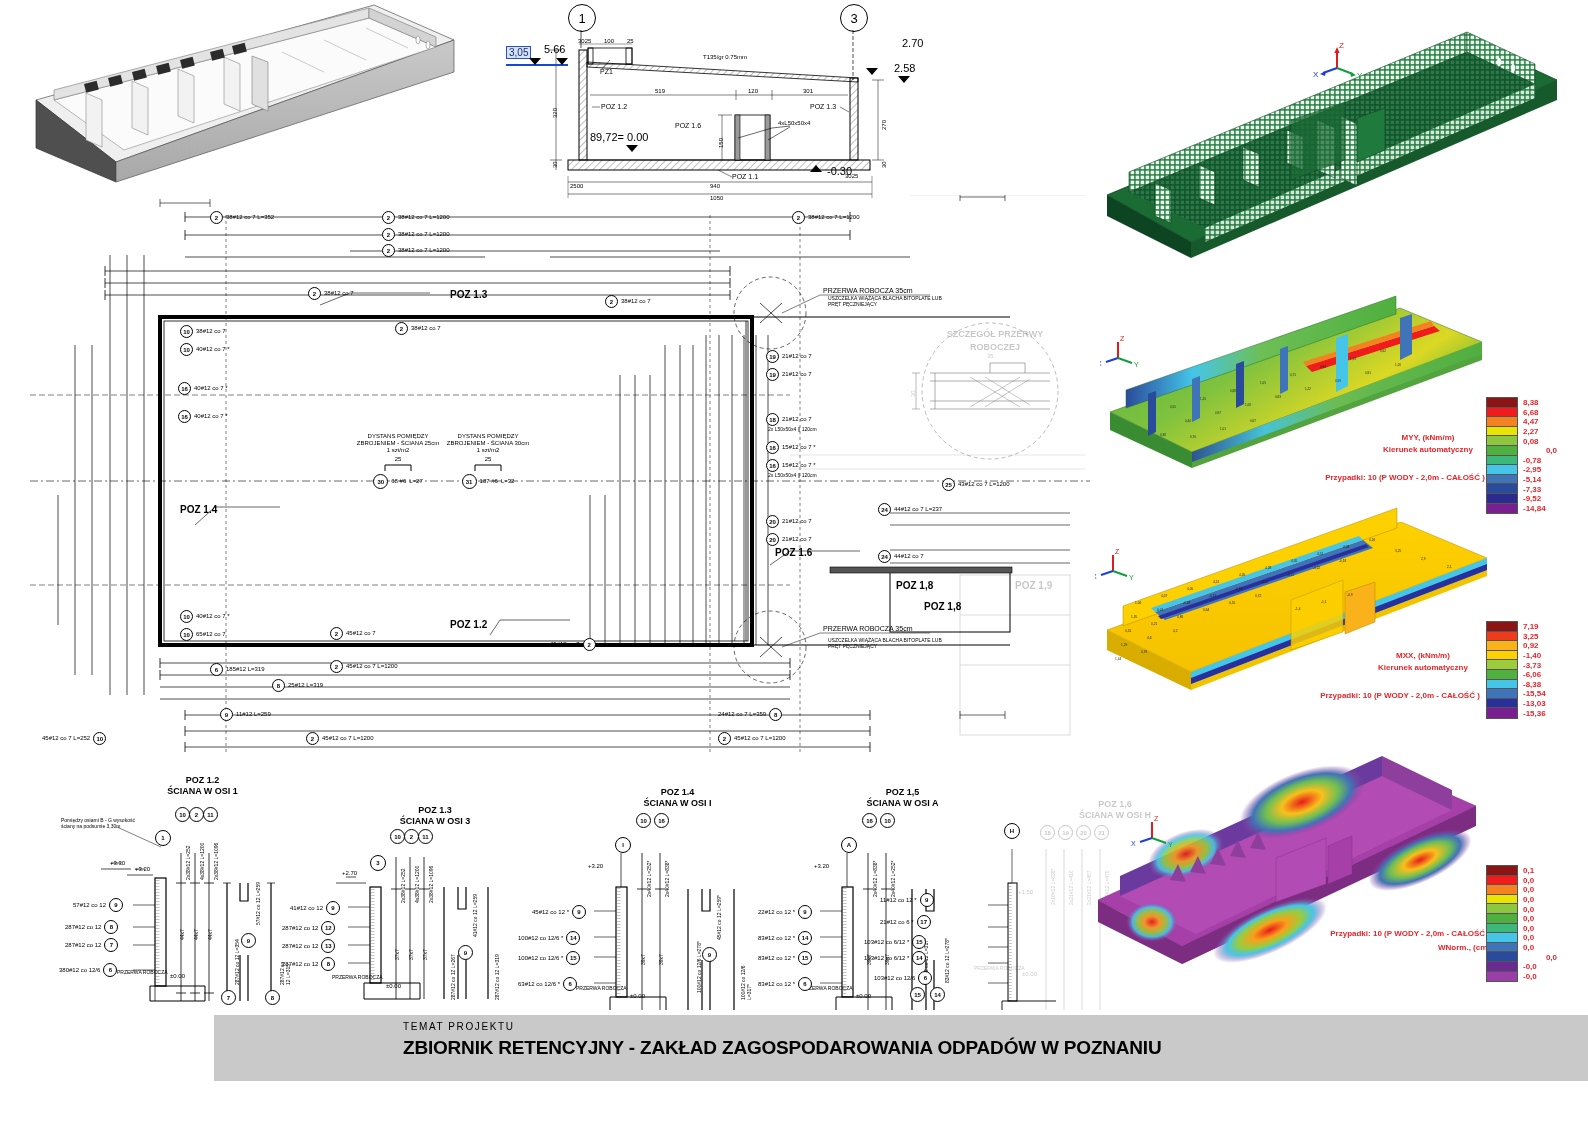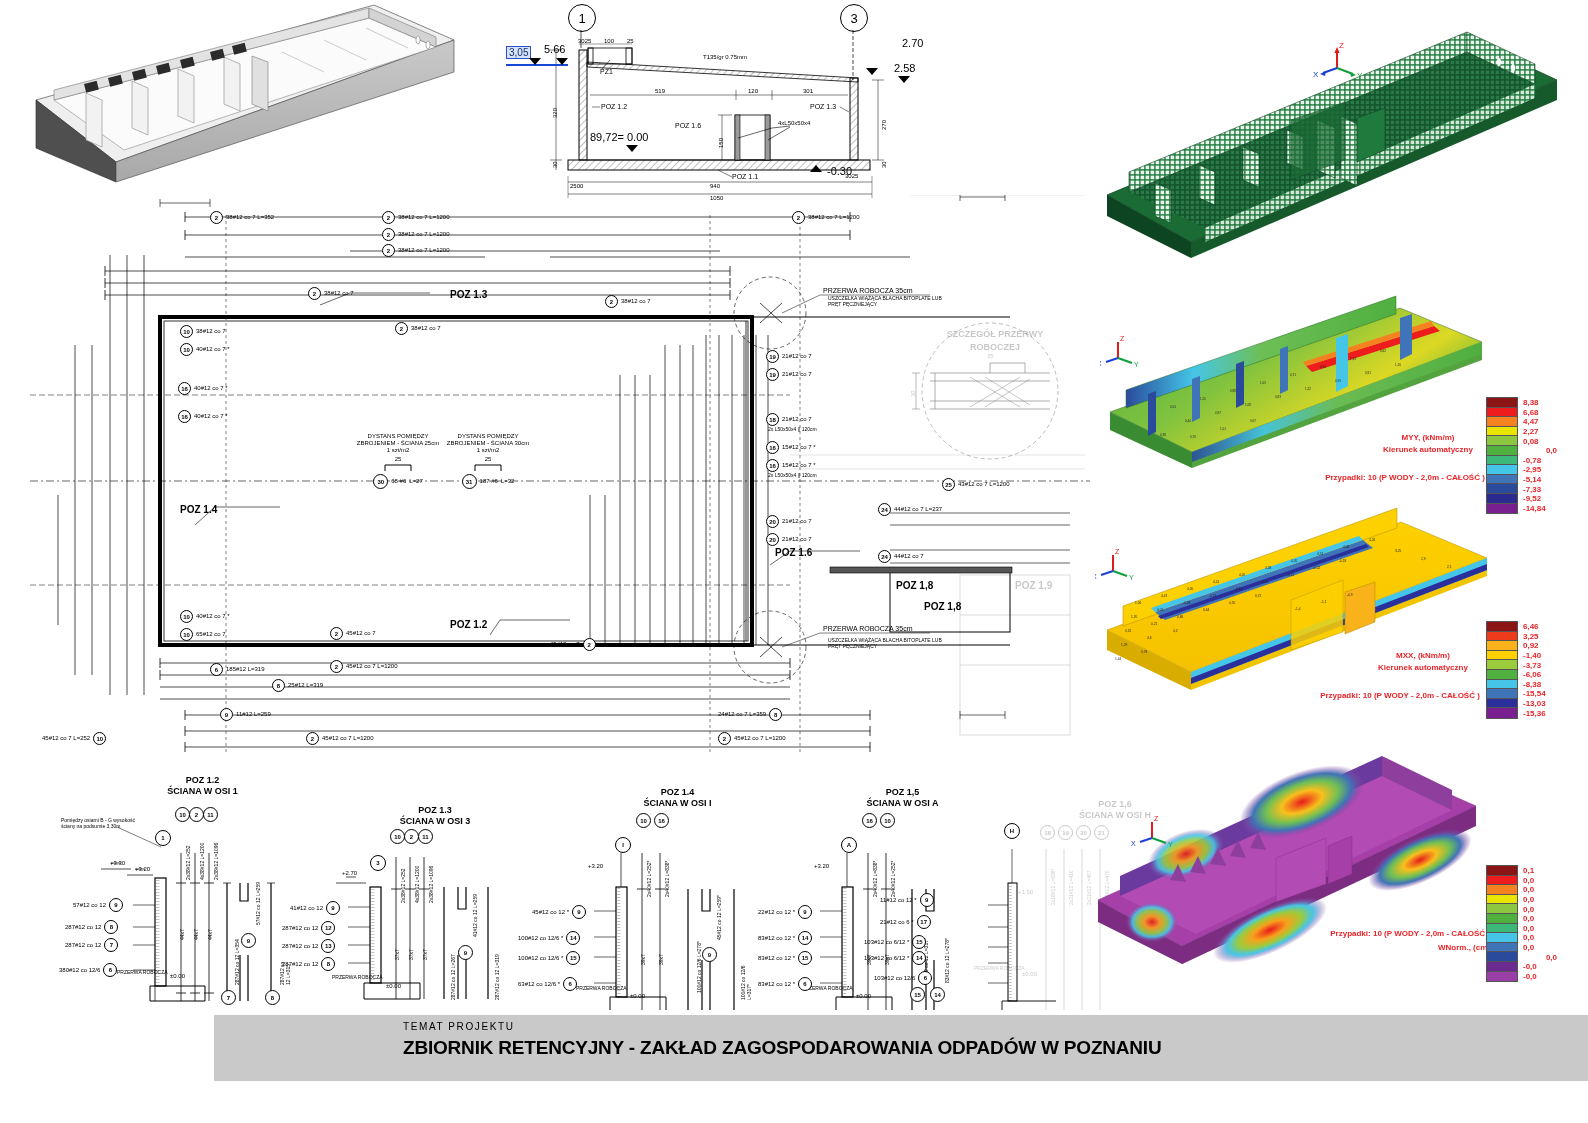--- a/index.html
+++ b/index.html
@@ -1198,21 +1198,21 @@
         <text x="-21" y="24" font-size="7" fill="#1d3fd6" font-family="Liberation Sans">X</text>
       </g>
     </svg>
     <div class="femcap" style="left:248px;top:150px;width:160px;">MXX, (kNm/m)</div>
     <div class="femcap" style="left:248px;top:162px;width:160px;">Kierunek automatyczny</div>
     <div class="femcap" style="left:190px;top:190px;width:230px;">Przypadki:  10 (P WODY - 2,0m - CAŁOŚĆ )</div>
   </div>
   <div class="legend" style="left:1486px;top:622px;">
     <div class="row">
         <div class="sw" style="background: rgb(139, 20, 20);"></div>
-        <div class="vv">6,46</div>
+        <div class="vv">7,19</div>
       </div>
     <div class="row">
         <div class="sw" style="background: rgb(238, 59, 28);"></div>
         <div class="vv">3,25</div>
       </div>
     <div class="row">
         <div class="sw" style="background: rgb(249, 178, 26);"></div>
         <div class="vv">0,92</div>
       </div>
     <div class="row">

